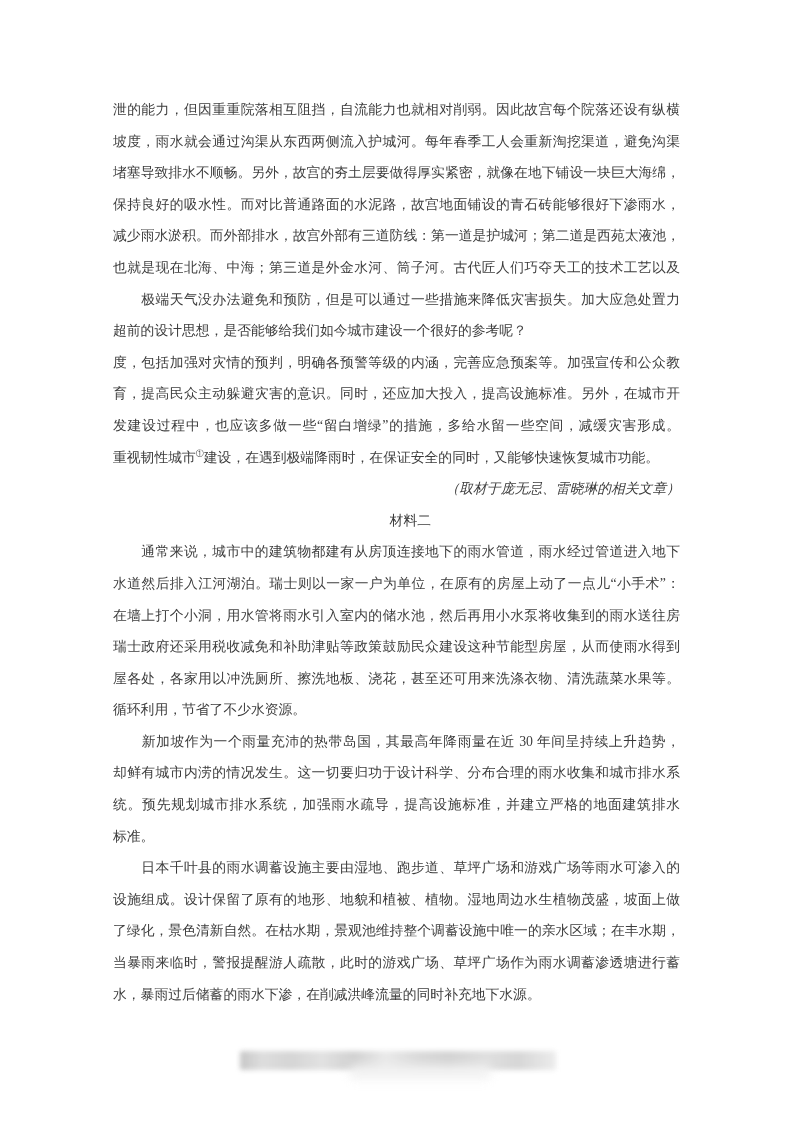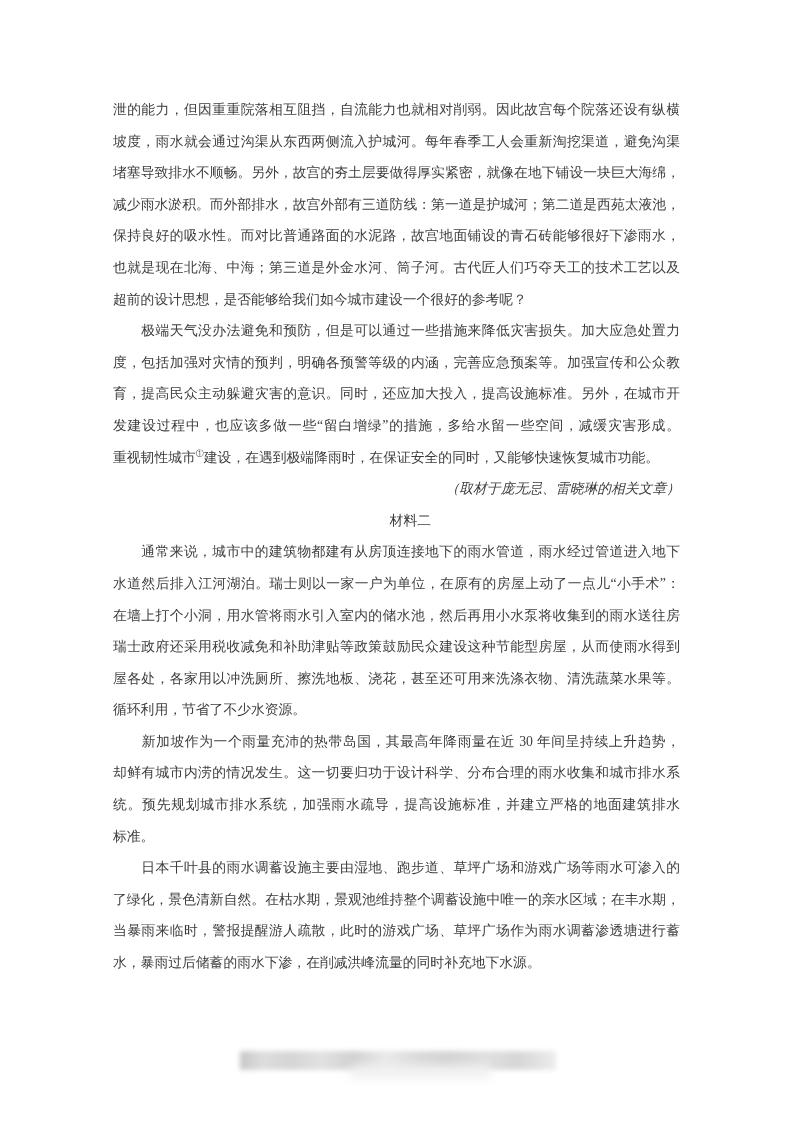--- a/index.html
+++ b/index.html
@@ -79,40 +79,41 @@
   }
 </style>
 </head>
 <body>
 
 <div id="page">
   <div id="textblock">
       <div class="line">泄的能力，但因重重院落相互阻挡，自流能力也就相对削弱。因此故宫每个院落还设有纵横</div>
       <div class="line">坡度，雨水就会通过沟渠从东西两侧流入护城河。每年春季工人会重新淘挖渠道，避免沟渠</div>
       <div class="line">堵塞导致排水不顺畅。另外，故宫的夯土层要做得厚实紧密，就像在地下铺设一块巨大海绵，</div>
+      <div class="line">保持良好的吸水性。而对比普通路面的水泥路，故宫地面铺设的青石砖能够很好下渗雨水，</div>
       <div class="line">减少雨水淤积。而外部排水，故宫外部有三道防线：第一道是护城河；第二道是西苑太液池，</div>
-      <div class="line">保持良好的吸水性。而对比普通路面的水泥路，故宫地面铺设的青石砖能够很好下渗雨水，</div>
       <div class="line">也就是现在北海、中海；第三道是外金水河、筒子河。古代匠人们巧夺天工的技术工艺以及</div>
+      <div class="line">　　极端天气没办法避免和预防，但是可以通过一些措施来降低灾害损失。加大应急处置力</div>
       <div class="line no-stretch">超前的设计思想，是否能够给我们如今城市建设一个很好的参考呢？</div>
-      <div class="line">　　极端天气没办法避免和预防，但是可以通过一些措施来降低灾害损失。加大应急处置力</div>
       <div class="line">度，包括加强对灾情的预判，明确各预警等级的内涵，完善应急预案等。加强宣传和公众教</div>
       <div class="line">育，提高民众主动躲避灾害的意识。同时，还应加大投入，提高设施标准。另外，在城市开</div>
       <div class="line">发建设过程中，也应该多做一些“留白增绿”的措施，多给水留一些空间，减缓灾害形成。</div>
       <div class="line no-stretch">重视韧性城市<sup>①</sup>建设，在遇到极端降雨时，在保证安全的同时，又能够快速恢复城市功能。</div>
       <div class="line no-stretch attribution">（取材于庞无忌、雷晓琳的相关文章）</div>
       <div class="line no-stretch label">　　材料二</div>
       <div class="line">　　通常来说，城市中的建筑物都建有从房顶连接地下的雨水管道，雨水经过管道进入地下</div>
       <div class="line">水道然后排入江河湖泊。瑞士则以一家一户为单位，在原有的房屋上动了一点儿“小手术”：</div>
       <div class="line">在墙上打个小洞，用水管将雨水引入室内的储水池，然后再用小水泵将收集到的雨水送往房</div>
       <div class="line">瑞士政府还采用税收减免和补助津贴等政策鼓励民众建设这种节能型房屋，从而使雨水得到</div>
       <div class="line">屋各处，各家用以冲洗厕所、擦洗地板、浇花，甚至还可用来洗涤衣物、清洗蔬菜水果等。</div>
       <div class="line no-stretch">循环利用，节省了不少水资源。</div>
       <div class="line">　　新加坡作为一个雨量充沛的热带岛国，其最高年降雨量在近 30 年间呈持续上升趋势，</div>
       <div class="line">却鲜有城市内涝的情况发生。这一切要归功于设计科学、分布合理的雨水收集和城市排水系</div>
       <div class="line">统。预先规划城市排水系统，加强雨水疏导，提高设施标准，并建立严格的地面建筑排水</div>
       <div class="line no-stretch">标准。</div>
       <div class="line">　　日本千叶县的雨水调蓄设施主要由湿地、跑步道、草坪广场和游戏广场等雨水可渗入的</div>
+      <div class="line">设施组成。设计保留了原有的地形、地貌和植被、植物。湿地周边水生植物茂盛，坡面上做</div>
       <div class="line">了绿化，景色清新自然。在枯水期，景观池维持整个调蓄设施中唯一的亲水区域；在丰水期，</div>
       <div class="line">当暴雨来临时，警报提醒游人疏散，此时的游戏广场、草坪广场作为雨水调蓄渗透塘进行蓄</div>
       <div class="line no-stretch">水，暴雨过后储蓄的雨水下渗，在削减洪峰流量的同时补充地下水源。</div>
     </div>
   <div id="watermark"></div>
 </div>
 
 </body></html>

